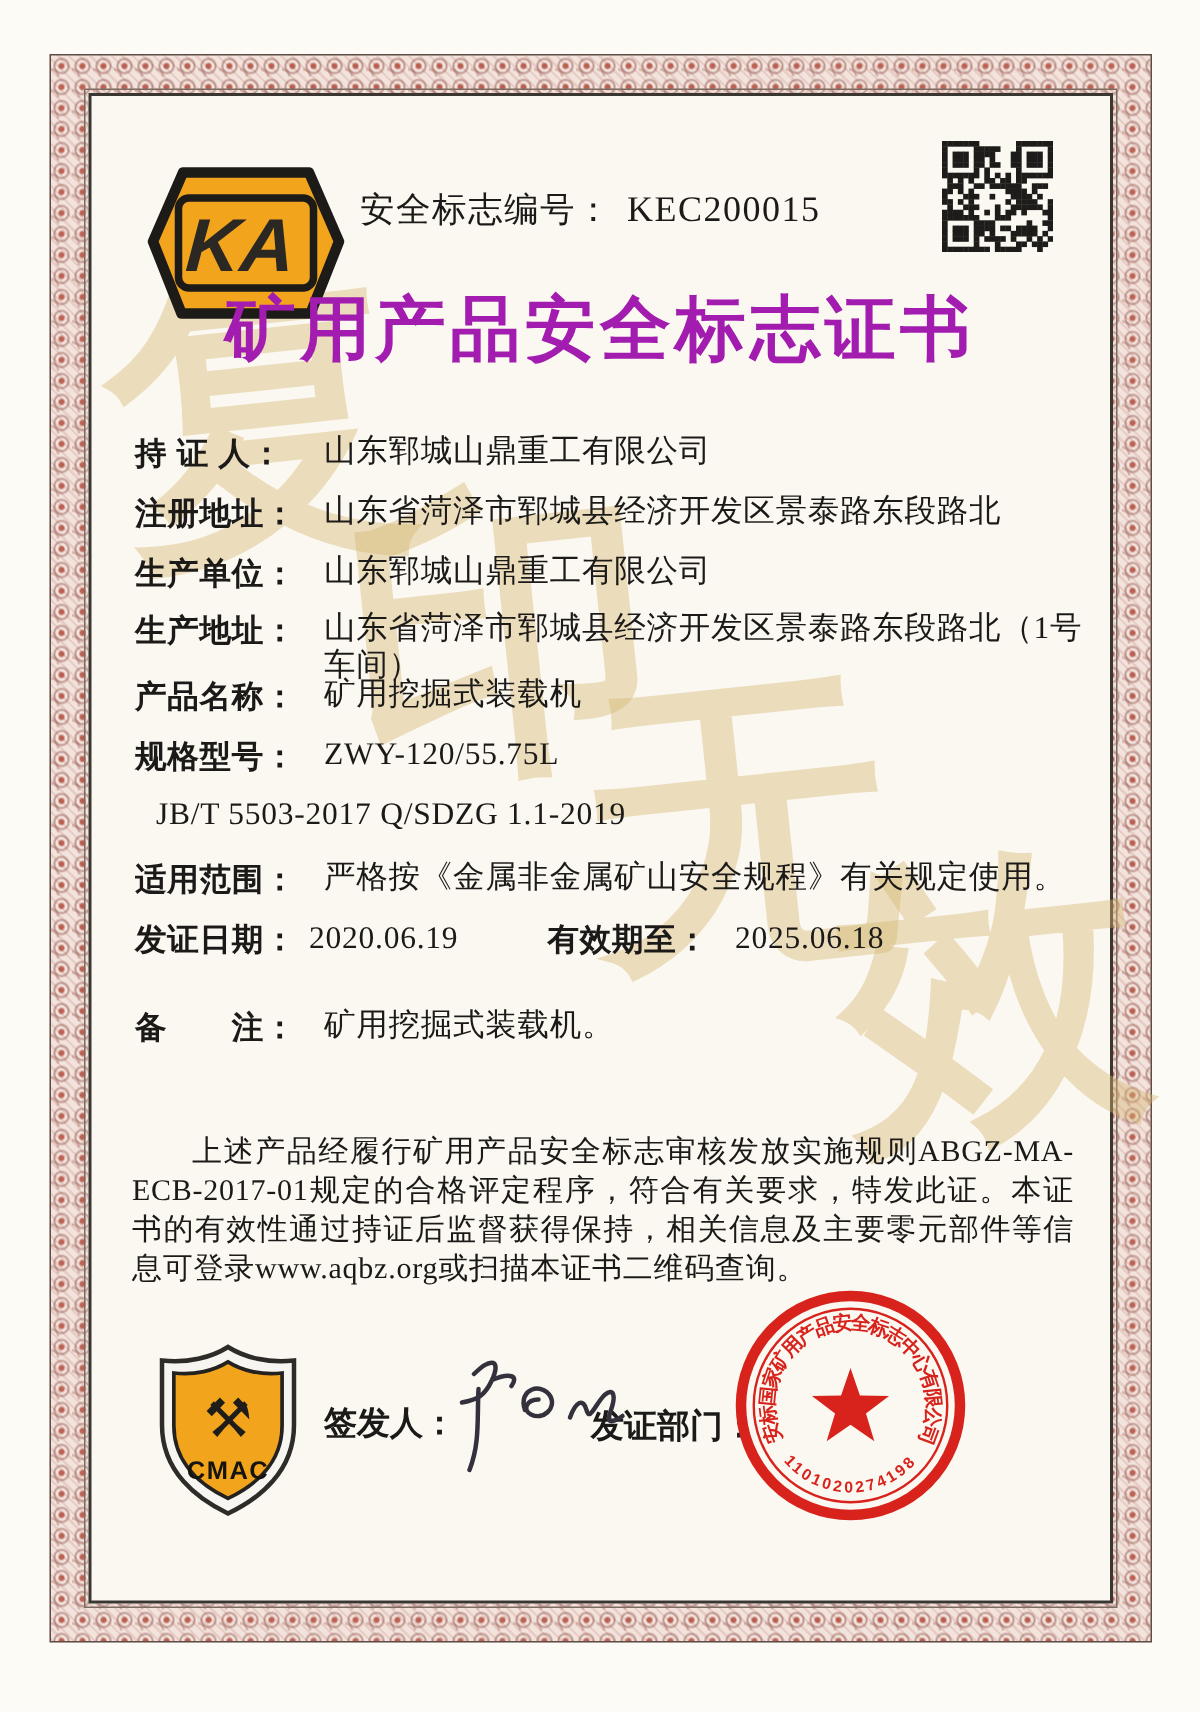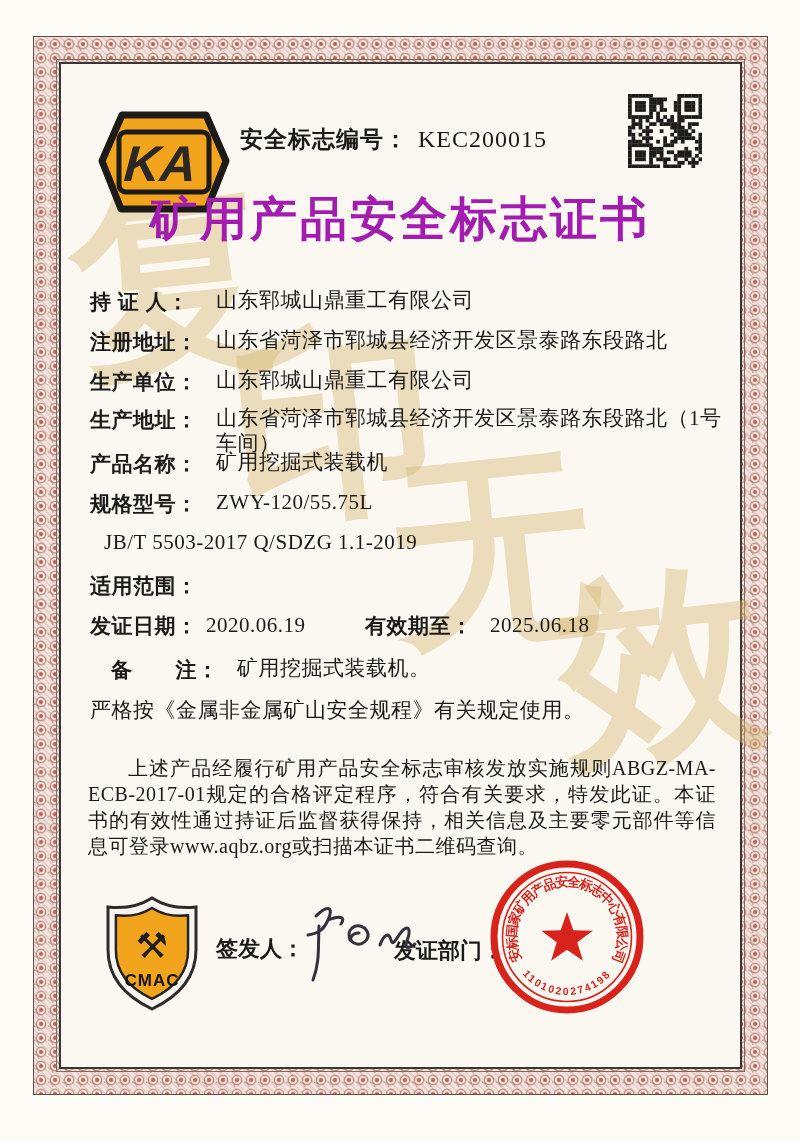--- a/index.html
+++ b/index.html
@@ -28,21 +28,21 @@
   }
   
   .wm{
     position:absolute;font-family:"Liberation Serif",serif;font-weight:bold;
     font-size:205px;line-height:1;color:rgba(213,180,112,0.42);
     transform:rotate(-6deg);z-index:1;pointer-events:none;user-select:none;
   }
   
   .ka{position:absolute;left:98px;top:111px;z-index:3;}
   .certno{position:absolute;left:240px;top:124px;z-index:3;display:flex;align-items:baseline;}
-  .certno .lab{font-weight:bold;font-size:23px;letter-spacing:1px;}
+  .certno .lab{font-weight:normal;font-size:23px;letter-spacing:1px;}
   .certno .valnum{font-family:"Liberation Serif",serif;font-weight:normal;font-size:24px;margin-left:10px;letter-spacing:1px;}
   .qr{position:absolute;left:628px;top:94px;width:74px;height:74px;z-index:3;}
   .title{
     position:absolute;left:0;right:0;top:188px;text-align:center;z-index:3;
     font-family:"Liberation Serif",serif;font-weight:bold;font-size:47px;
     letter-spacing:3px;color:#a21caf;
   }
   
   .row{position:absolute;left:90px;width:640px;z-index:3;display:flex;align-items:flex-start;gap:10px;}
   .lbl{font-weight:bold;font-size:21px;letter-spacing:0.5px;flex:0 0 116px;white-space:nowrap;}
@@ -361,33 +361,33 @@
     <span class="lbl">产品名称：</span>
     <span class="val">矿用挖掘式装载机</span>
   </div>
   <div class="row" style="top:490px;">
     <span class="lbl">规格型号：</span>
     <span class="val">ZWY-120/55.75L</span>
   </div>
   <div class="row wide" style="top:530px;">
     <span class="val">JB/T 5503-2017 Q/SDZG 1.1-2019</span>
   </div>
-  <div class="row" style="top:572px;flex-direction:column;">
+  <div class="row" style="top:572px;">
     <span class="lbl">适用范围：</span>
     <span class="val">严格按《金属非金属矿山安全规程》有关规定使用。</span>
   </div>
 
   <div class="row-dates">
     <span class="lbl" style="left:90px;">发证日期：</span>
     <span class="val" style="left:206px;top:1px;">2020.06.19</span>
     <span class="lbl" style="left:365px;">有效期至：</span>
     <span class="val" style="left:490px;top:1px;">2025.06.18</span>
   </div>
 
-  <div class="row" style="top:656px;margin-left:21px;">
+  <div class="row" style="top:671px;">
     <span class="lbl">备　　注：</span>
     <span class="val">矿用挖掘式装载机。</span>
   </div>
 
   <div class="statement">上述产品经履行矿用产品安全标志审核发放实施规则ABGZ-MA-ECB-2017-01规定的合格评定程序，符合有关要求，特发此证。本证书的有效性通过持证后监督获得保持，相关信息及主要零元部件等信息可登录www.aqbz.org或扫描本证书二维码查询。</div>
 
   <div class="cmac">
     <svg width="98" height="116" viewBox="0 0 98 116">
       <path d="M49 2 C60 9 76 13 93 11 L93 54 C93 85 70 103 49 113 C28 103 5 85 5 54 L5 11 C22 13 38 9 49 2 Z" fill="#f7f5ef" stroke="#2e2c29" stroke-width="3"></path>
       <path d="M49 2 C60 9 76 13 93 11 L93 54 C93 85 70 103 49 113 C28 103 5 85 5 54 L5 11 C22 13 38 9 49 2 Z" transform="translate(8.8,10.3) scale(0.82)" fill="#f2a41d" stroke="#242220" stroke-width="3"></path>

